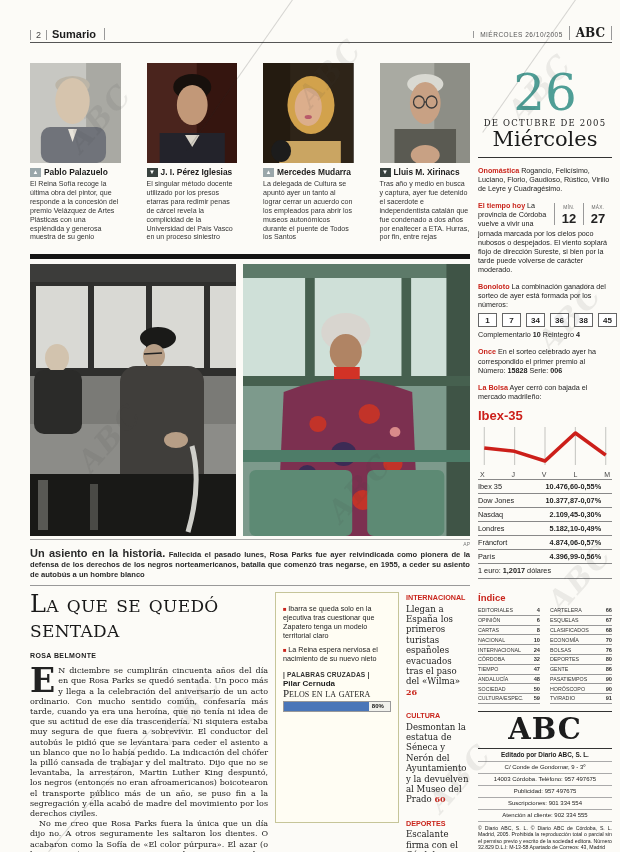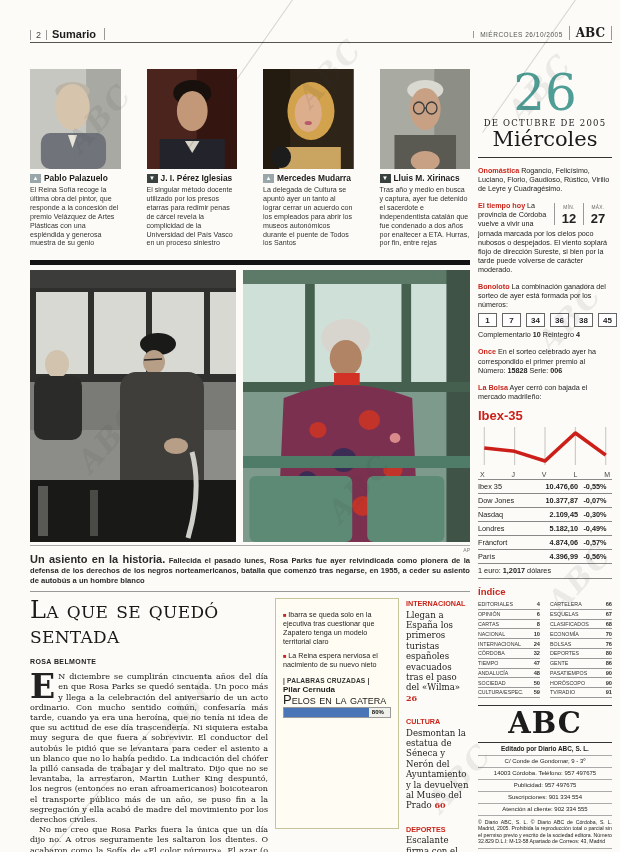--- a/index.html
+++ b/index.html
@@ -12,21 +12,21 @@
   .mh-left,.mh-right{display:flex;align-items:baseline;gap:0;}
   .pgnum{font-size:9px;color:#444;border-left:1px solid #999;border-right:1px solid #999;padding:0 5px;margin-right:5px;}
   .section-title{font-size:11px;font-weight:bold;border-right:1px solid #999;padding-right:8px;}
   .mh-date{font-size:6.5px;letter-spacing:.5px;color:#555;border-left:1px solid #999;padding:0 6px;}
   .mh-brand{font-family:"DejaVu Serif",serif;font-weight:bold;font-size:12px;border-left:1px solid #999;border-right:1px solid #999;padding:0 6px;}
   
   .main{display:flex;gap:8px;margin-top:12px;}
   .left-col{width:440px;flex:none;}
   .sidebar{flex:1;min-width:0;}
   
-  .people-row{display:grid;grid-template-columns:repeat(4,1fr);gap:26px;margin-top:14px;}
+  .people-row{display:grid;grid-template-columns:repeat(4,1fr);gap:26px;margin-top:8px;}
   .p-photo{width:100%;height:100px;overflow:hidden;background:#888;}
   .p-photo svg{width:100%;height:100%;display:block;}
   .p-name{display:flex;align-items:center;gap:3px;margin-top:4px;font-size:8.4px;font-weight:bold;}
   .trend{width:11px;height:9px;flex:none;display:inline-flex;align-items:center;justify-content:center;
          font-size:6px;color:#fff;line-height:1;}
   .trend.up{background:#9aa7aa;}
   .trend.down{background:#39423f;}
   .person p{margin:3px 0 0;font-size:7.1px;line-height:8.9px;color:#333;text-align:left;}
   
   .black-bar{height:5px;background:#141414;margin-top:12px;}
@@ -51,21 +51,21 @@
            padding:2px 3px 0 0;}
   
   .abc-box{border:1px solid #c6c599;background:#fffdf3;padding:7px;min-height:215px;align-self:start;}
   .box-title{font-size:9px;font-weight:bold;line-height:10.5px;margin:0;}
   .box-item{margin:5px 0 0;font-size:7.2px;line-height:8.9px;color:#222;}
   .bullet{color:#c9251c;font-size:6px;}
   .crossword{margin:7px 0 0;font-size:6.6px;font-weight:bold;letter-spacing:.2px;color:#333;}
   .question{margin:5px 0 0;font-size:8px;line-height:9.6px;font-weight:bold;}
   .poll{margin-top:1px;}
   .poll-author{font-size:8px;font-weight:bold;margin:0;}
-  .poll-phrase{font-family:Liberation Sans, sans-serif;font-variant:small-caps;font-size:13px;line-height:9.8px;margin:1px 0 0;}
+  .poll-phrase{font-family:Liberation Serif, serif;font-variant:small-caps;font-size:11px;line-height:9.8px;margin:1px 0 0;}
   .bar-track{margin-top:3px;height:9px;border:1px solid #999;background:#f1f1ec;display:flex;align-items:stretch;}
   .bar-fill{height:100%;}
   .bar-fill.blue{background:#4a76b8;}
   .bar-fill.red{background:#cc2020;}
   .bar-label{font-size:6px;font-weight:bold;line-height:9px;padding-left:3px;color:#111;}
   
   .brief{margin:0 0 13px;font-family:"DejaVu Serif",serif;font-size:8.6px;line-height:10.4px;color:#1d1d1d;}
   .b-label{font-family:"Liberation Sans",sans-serif;color:#c9251c;font-weight:bold;font-size:7.2px;}
   .b-page{color:#c9251c;font-weight:bold;font-size:8px;}
   
@@ -84,23 +84,23 @@
   .lotto-num{min-width:13px;height:12px;border:1px solid #666;background:#fff;font-size:8px;font-weight:bold;
              display:flex;align-items:center;justify-content:center;padding:0 2px;}
   .ibex-label{color:#cc1f1a;font-weight:bold;font-size:13px;margin-top:5px;}
   .chart-wrap{margin-top:2px;}
   .chart-wrap svg{width:100%;height:46px;display:block;}
   .chart-x{display:flex;justify-content:space-between;padding:0 2px;font-size:7px;color:#444;}
   .markets{width:100%;border-collapse:collapse;margin-top:1px;font-size:7.3px;}
   .markets td{border-top:1px solid #888;padding:2px 0;}
   .markets .m-name{color:#222;}
   .markets .m-val{text-align:right;font-weight:bold;}
-  .markets .m-pct{text-align:center;font-weight:bold;width:34px;}
+  .markets .m-pct{text-align:left;font-weight:bold;width:34px;}
   .euro-line{border-top:1px solid #888;border-bottom:1px solid #888;padding:2px 0 3px;font-size:7.3px;}
-  .indice{margin-top:7px;}
+  .indice{margin-top:13px;}
   .indice-label{color:#c9251c;font-weight:bold;font-size:9.5px;}
   .indice-cols{display:flex;gap:10px;margin-top:3px;}
   .indice-col{flex:1;min-width:0;}
   .idx-row{display:flex;justify-content:space-between;align-items:flex-end;border-bottom:1px solid #999;
            padding:1.4px 0;font-size:5.3px;color:#333;}
   .idx-page{font-weight:bold;font-size:5.7px;}
   .abc-logo{border-top:1px solid #333;margin-top:7px;text-align:center;font-family:"DejaVu Serif",serif;
             font-weight:bold;font-size:29px;line-height:34px;letter-spacing:1px;}
   .footer-box{border-top:1.5px solid #333;margin-top:2px;font-size:6px;color:#222;}
   .f-row{text-align:center;border-bottom:1px solid #aaa;padding:2.5px 0;}

